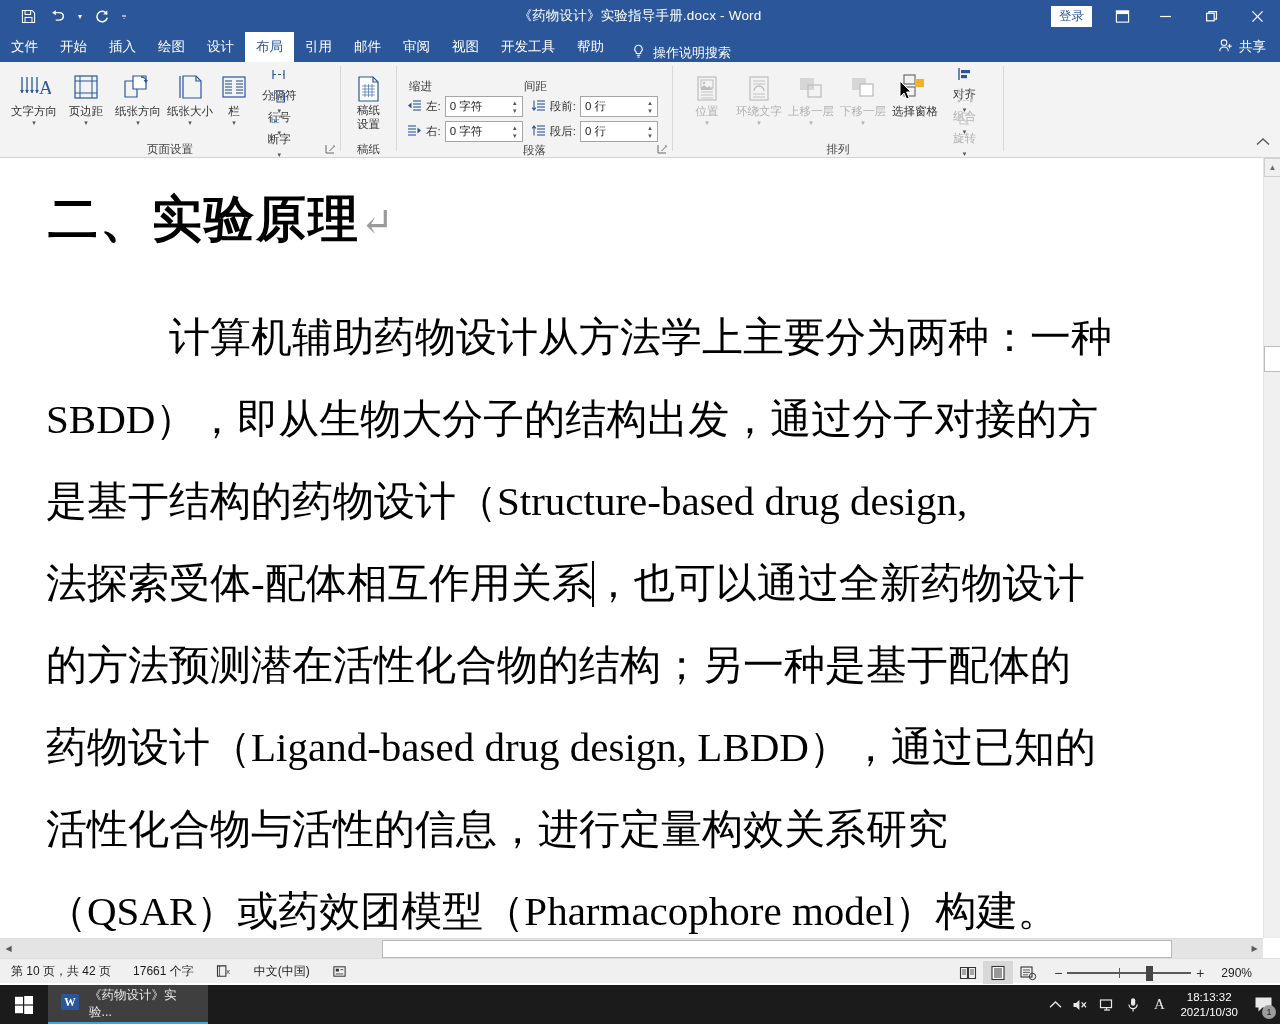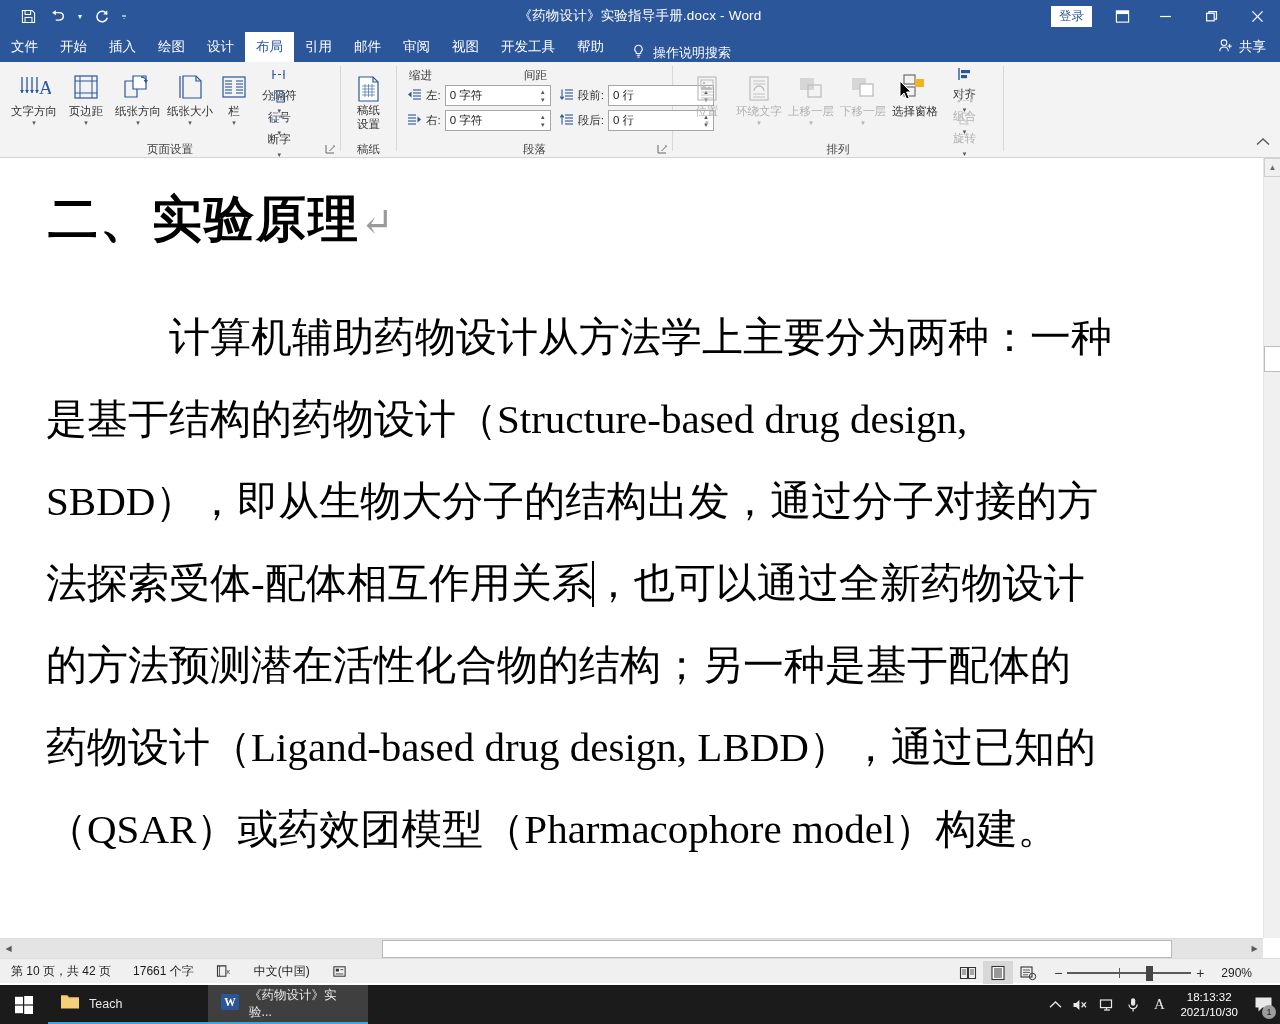--- a/index.html
+++ b/index.html
@@ -97,21 +97,21 @@
     display: flex; align-items: center; gap: 4px; height: 22px; padding: 0 4px;
     font-size: 11.5px; color: #333; white-space: nowrap; flex-direction: column;
   }
   .smallbtn .chev { font-size: 7px; color: #555; }
   .smallbtn.disabled { color: #b0b0b0; }
   .smallcol { display: flex; flex-direction: column; padding-top: 1px; }
 
   .field-row { display: flex; align-items: center; gap: 4px; height: 23px; }
   .field-lbl { font-size: 11.5px; color: #333; white-space: nowrap; }
   .spin {
-    width: 106px; height: 21px; background: #fff; border: 1px solid #a6a6a6;
+    width: 78px; height: 21px; background: #fff; border: 1px solid #a6a6a6;
     display: flex; align-items: center; position: relative;
   }
   .spin .val { font-size: 11.5px; color: #222; padding-left: 4px; flex: 1; }
   .spin .arrows {
     width: 14px; height: 19px; display: flex; flex-direction: column;
     align-items: center; justify-content: center; color: #555; font-size: 7px; line-height: 8px;
   }
   .colhead { font-size: 11.5px; color: #333; margin-left: 2px; }
 
   
@@ -457,21 +457,21 @@
           <span class="lbl">设置</span>
         </div>
       </div>
       <div class="rgroup-label">
         <span>稿纸</span>
       </div>
     </div>
     <div class="rgroup-sep"></div>
 
     <div class="rgroup" style="width:275px">
-      <div class="rgroup-body" style="padding-left:10px; flex-direction:column; padding-top:6px;">
+      <div class="rgroup-body" style="padding-left:10px; flex-direction:column; padding-top:17px;">
         <div style="display:flex; gap:36px; height:16px;">
           <span class="colhead">缩进</span>
           <span class="colhead" style="margin-left:56px">间距</span>
         </div>
         <div style="display:flex; gap:8px;">
           <div style="display:flex; flex-direction:column; gap:2px;">
             <div class="field-row">
               <span><svg width="15" height="13" viewBox="0 0 15 13">
                     <path d="M1 6.5 4.5 3.6v5.8z" fill="#2b579a"></path>
                     <g stroke="#2b579a" stroke-width="1.1">
@@ -681,25 +681,26 @@
       </svg>
   </div>
 
   <div class="docarea">
     <div class="page">
       <div class="doc-heading">
         <span>二、实验原理</span><span class="pilcrow">↵</span>
       </div>
       <div class="doc-body">
         <div class="doc-line"><span>　　　计算机辅助药物设计从方法学上主要分为两种：一种</span></div>
+        <div class="doc-line"><span>SBDD），即从生物大分子的结构出发，通过分子对接的方</span></div>
         <div class="doc-line"><span>是基于结构的药物设计（Structure-based drug design,</span></div>
-        <div class="doc-line"><span>SBDD），即从生物大分子的结构出发，通过分子对接的方</span></div>
         <div class="doc-line"><span>法探索受体-配体相互作用关系</span><span class="caret"></span><span>，也可以通过全新药物设计</span></div>
         <div class="doc-line"><span>的方法预测潜在活性化合物的结构；另一种是基于配体的</span></div>
         <div class="doc-line"><span>药物设计（Ligand-based drug design, LBDD），通过已知的</span></div>
+        <div class="doc-line"><span>活性化合物与活性的信息，进行定量构效关系研究</span></div>
         <div class="doc-line"><span>（QSAR）或药效团模型（Pharmacophore model）构建。</span></div>
       </div>
     </div>
   </div>
 
   <div class="vscroll">
     <div class="vs-btn top">▲</div>
     <div class="vs-thumb"></div>
   </div>
 
@@ -784,29 +785,20 @@
 
   <div class="taskbar">
     <div class="start-btn">
       <svg width="18" height="18" viewBox="0 0 18 18">
           <rect x="0" y="0.8" width="8" height="7.6" fill="#fff"></rect>
           <rect x="9.2" y="0" width="8.8" height="8.4" fill="#fff"></rect>
           <rect x="0" y="9.6" width="8" height="7.6" fill="#fff"></rect>
           <rect x="9.2" y="9.6" width="8.8" height="8.4" fill="#fff"></rect>
         </svg>
     </div>
-    <div class="task-item teach">
-      <span>
-        <svg width="20" height="18" viewBox="0 0 20 18">
-            <path d="M1 2.6h6.4l1.4 2H19v11H1z" fill="#f6d079"></path>
-            <path d="M1 2.6h6.4l1.4 2H19" fill="none" stroke="#d9ae4e" stroke-width="0.8"></path>
-          </svg>
-      </span>
-      <span>Teach</span>
-    </div>
     <div class="task-item active">
       <span>
         <svg width="20" height="18" viewBox="0 0 20 18">
             <rect x="1" y="1" width="18" height="16" rx="1.6" fill="#2b579a"></rect>
             <text x="4.2" y="13.4" font-size="11.5" font-family="Liberation Serif, serif" font-weight="bold" fill="#fff">W</text>
           </svg>
       </span>
       <span>《药物设计》实验...</span>
     </div>
     <div class="tray">

